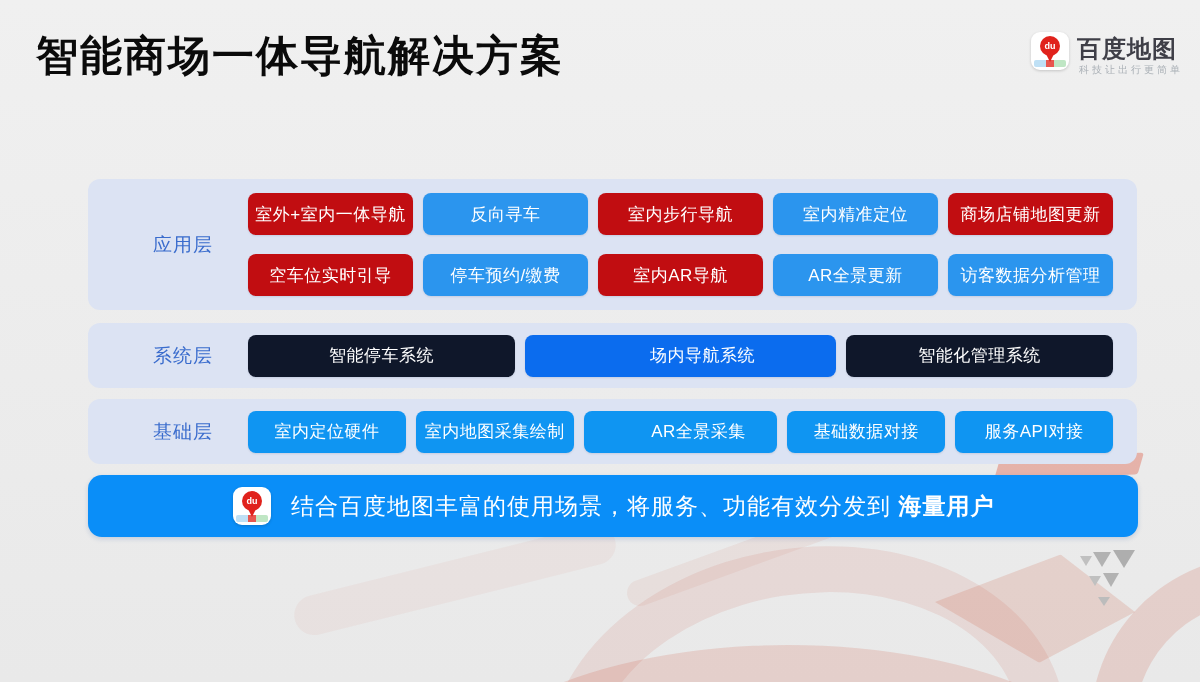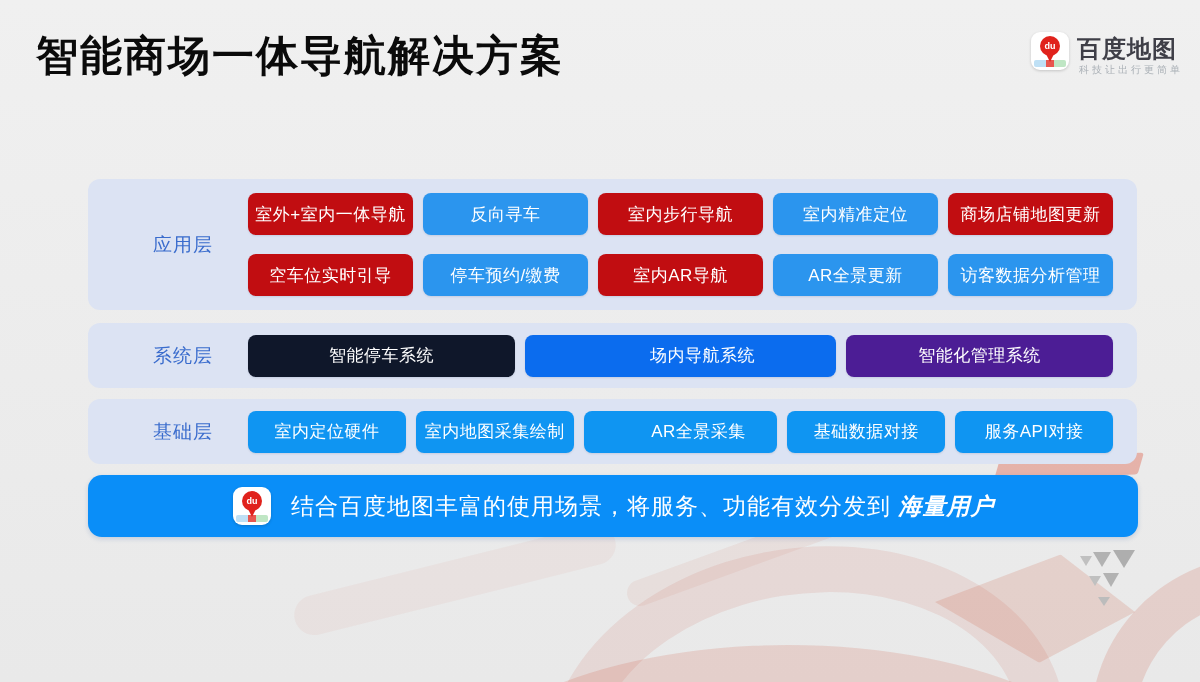--- a/index.html
+++ b/index.html
@@ -61,21 +61,21 @@
     color:#ffffff;font-size:17px;font-weight:500;letter-spacing:0.5px;white-space:nowrap;
     box-shadow:0 1px 2px rgba(30,50,90,0.12);
   }
   
   .banner{
     position:absolute;left:88px;top:475px;width:1050px;height:62px;border-radius:14px;
     display:flex;align-items:center;z-index:2;box-shadow:0 2px 5px rgba(20,80,160,0.18);
   }
   .banner .app-icon{margin-left:145px;}
   .banner-text{margin-left:20px;color:#ffffff;font-size:23px;letter-spacing:1px;white-space:nowrap;}
-  .banner-text b{font-weight:700;font-style:italic;}
+  .banner-text b{font-weight:700;}
   
   .decor{position:absolute;z-index:1;pointer-events:none;}
   .ring1{left:545px;top:548px;width:430px;height:300px;border-radius:50%;
     border:46px solid rgba(198,62,38,0.10);transform:rotate(-9deg);}
   .ring2{left:1090px;top:555px;width:280px;height:260px;border-radius:50%;
     border:44px solid rgba(200,70,45,0.16);transform:rotate(18deg);}
   .ring3{left:430px;top:645px;width:640px;height:260px;border-radius:50%;
     border:38px solid rgba(198,60,35,0.15);}
   .arrowhead{left:935px;top:552px;width:200px;height:110px;background:rgba(202,72,46,0.16);
     clip-path:polygon(0 55%,60% 0,100% 45%,55% 100%);transform:rotate(6deg);}
@@ -147,21 +147,21 @@
         </div>
       </div>
   </section>
 
   <section class="panel panel-sys">
     <div class="panel-label">系统层</div>
     <div class="panel-rows">
         <div class="btn-row">
           <div class="layer-btn" style="background: #0f172a;">智能停车系统</div>
           <div class="layer-btn" style="background: rgb(11, 108, 238); padding-left: 44px;">场内导航系统</div>
-          <div class="layer-btn" style="background: #4c1d95;">智能化管理系统</div>
+          <div class="layer-btn" style="background: #0f172a;">智能化管理系统</div>
         </div>
       </div>
   </section>
 
   <section class="panel panel-base">
     <div class="panel-label">基础层</div>
     <div class="panel-rows">
         <div class="btn-row">
           <div class="layer-btn" style="background: rgb(15, 149, 242);">室内定位硬件</div>
           <div class="layer-btn" style="background: rgb(15, 149, 242);">室内地图采集绘制</div>

